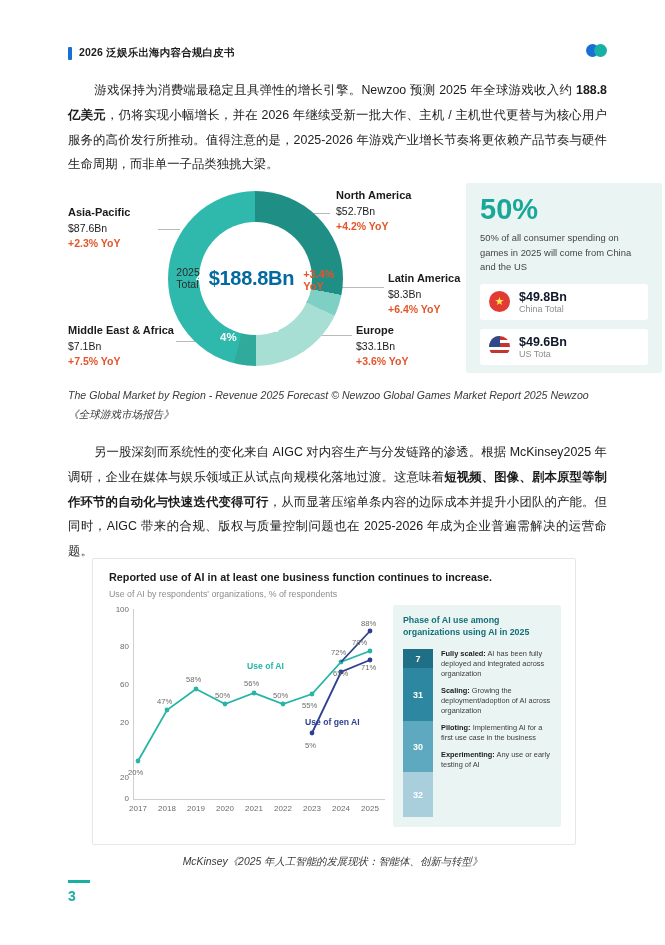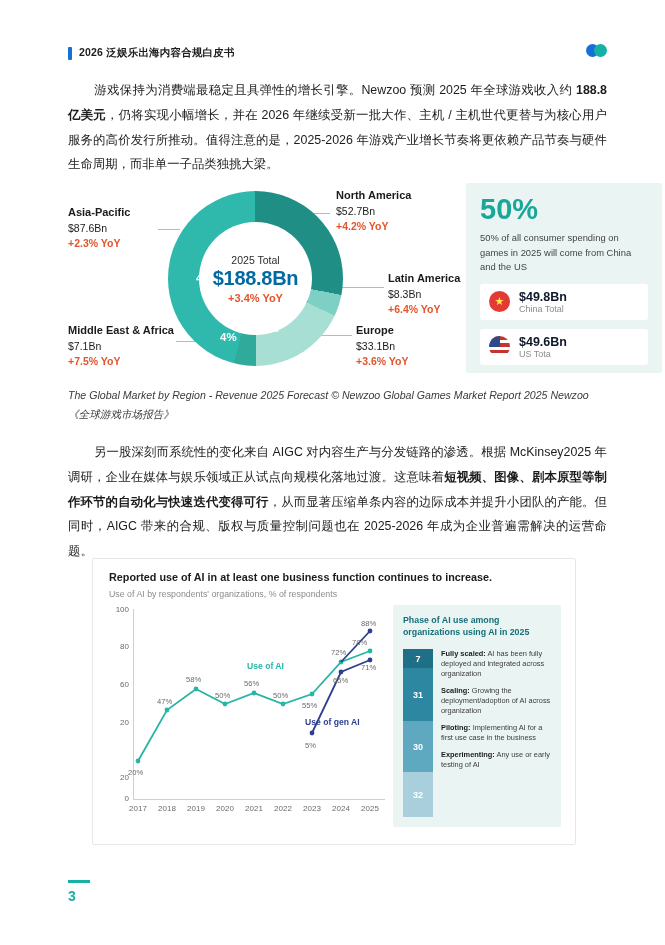--- a/index.html
+++ b/index.html
@@ -51,21 +51,21 @@
       conic-gradient(
         #1f8f86 0deg 100.8deg,        
         #7fd0c4 100.8deg 115.2deg,    
         #a8dfd4 115.2deg 180deg,      
         #2faa9b 180deg 194.4deg,      
         #2fb9ad 194.4deg 360deg       
       );
   }
   .donut-hole{
     position:absolute;left:31px;top:31px;width:113px;height:113px;border-radius:50%;
-    background:#ffffff;display:flex;flex-direction:column;align-items:center;justify-content:center;
+    background:#ffffff;display:flex;flex-direction:row;align-items:center;justify-content:center;gap:9px;
   }
   .dh-1{font-size:10.5px;color:#2b2b2b;margin-bottom:1px;}
   .dh-2{font-size:20px;font-weight:bold;color:#0369a1;letter-spacing:-.3px;}
   .dh-3{font-size:11px;color:#e2552a;font-weight:bold;margin-top:2px;}
 
   .slice-lab{position:absolute;font-size:11.5px;color:#ffffff;font-weight:bold;}
   .sl-na{left:102px;top:52px;}
   .sl-ap{left:28px;top:81px;}
   .sl-eu{left:88px;top:131px;}
   .sl-me{left:52px;top:140px;}
@@ -298,21 +298,21 @@
       <div class="pt-lab" style="left:19px;top:163px;">20%</div>
       <div class="pt-lab" style="left:48px;top:92px;">47%</div>
       <div class="pt-lab" style="left:77px;top:70px;">58%</div>
       <div class="pt-lab" style="left:106px;top:86px;">50%</div>
       <div class="pt-lab" style="left:135px;top:74px;">56%</div>
       <div class="pt-lab" style="left:164px;top:86px;">50%</div>
       <div class="pt-lab" style="left:193px;top:96px;">55%</div>
       <div class="pt-lab" style="left:222px;top:43px;">72%</div>
       <div class="pt-lab" style="left:243px;top:33px;">78%</div>
       <div class="pt-lab" style="left:252px;top:14px;">88%</div>
-      <div class="pt-lab" style="left:224px;top:71px;">65%</div>
+      <div class="pt-lab" style="left:224px;top:64px;">65%</div>
       <div class="pt-lab" style="left:252px;top:58px;">71%</div>
       <div class="pt-lab" style="left:196px;top:136px;">5%</div>
 
       <div class="series-name sn-ai" style="left:138px;top:56px;">Use of AI</div>
       <div class="series-name sn-gen" style="left:196px;top:112px;">Use of gen AI</div>
     </div>
 
     <div class="f2-panel">
       <div class="f2-panel-t">Phase of AI use among organizations using AI in 2025</div>
       <div class="stack">
@@ -323,17 +323,18 @@
       </div>
       <div class="legend">
         <div><b>Fully scaled:</b> <span>AI has been fully deployed and integrated across organization</span></div>
         <div><b>Scaling:</b> <span>Growing the deployment/adoption of AI across organization</span></div>
         <div><b>Piloting:</b> <span>Implementing AI for a first use case in the business</span></div>
         <div><b>Experimenting:</b> <span>Any use or early testing of AI</span></div>
       </div>
     </div>
   </div>
 
+  <div class="cap2">McKinsey《2025 年人工智能的发展现状：智能体、创新与转型》</div>
 
   <div class="footer-bar"></div>
   <div class="footer-num">3</div>
 
 </div>
 
 </body></html>

